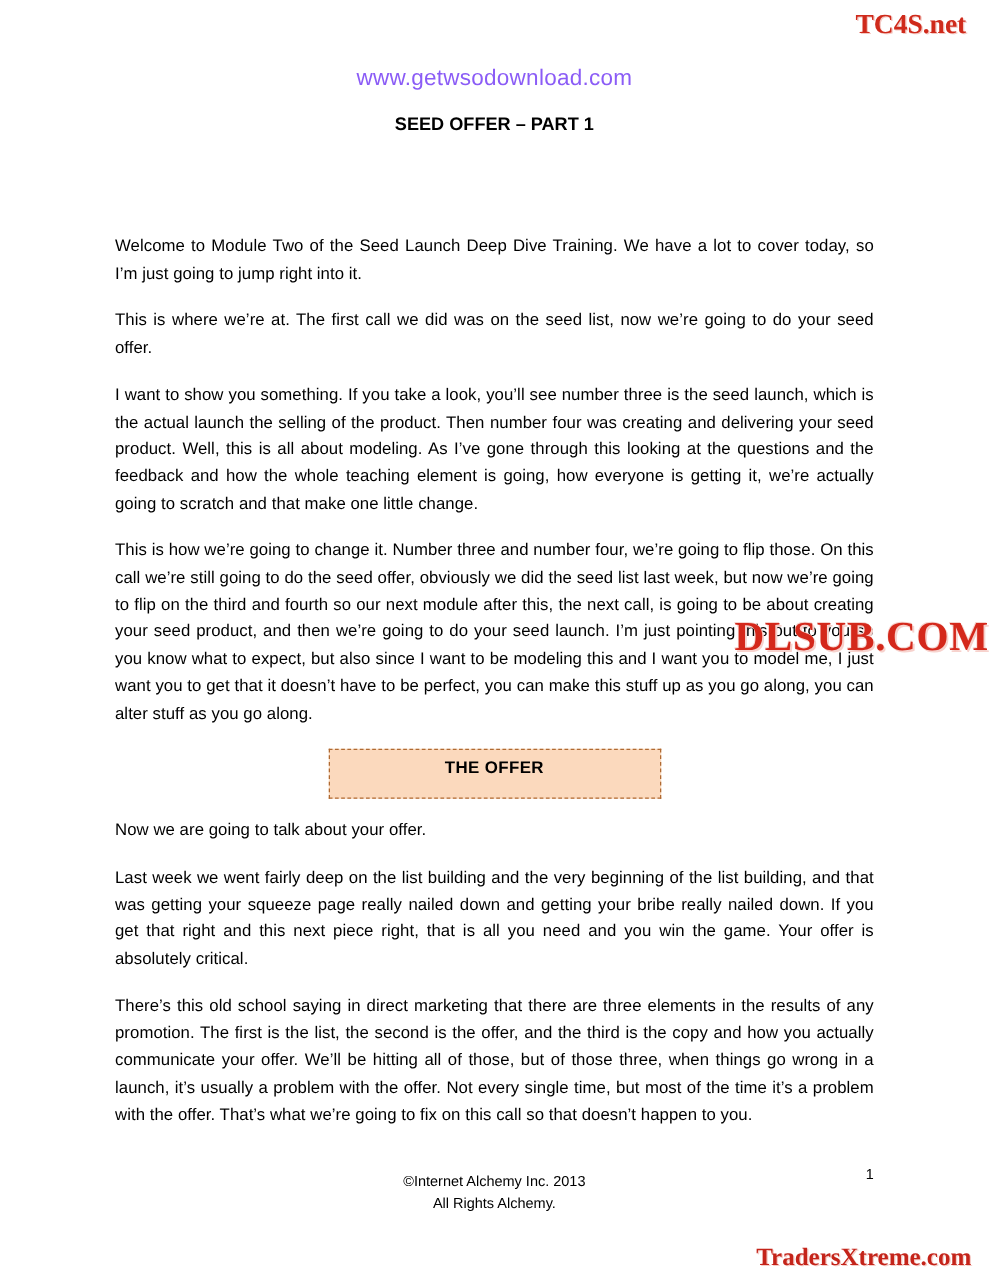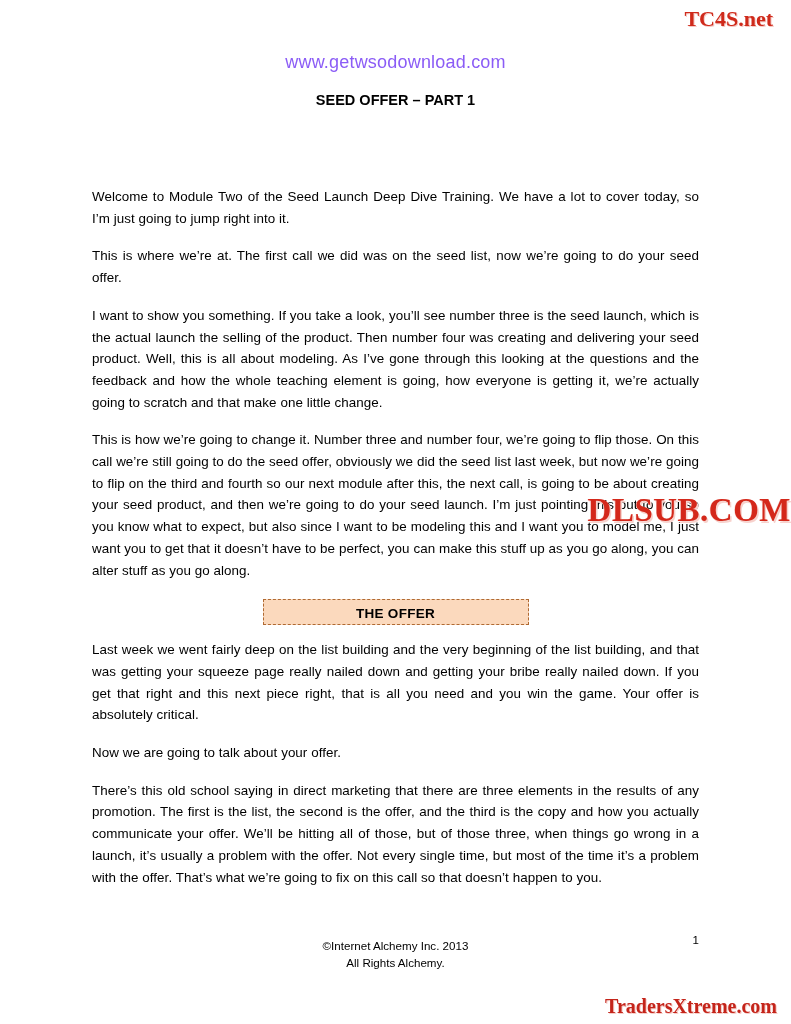--- a/index.html
+++ b/index.html
@@ -75,21 +75,21 @@
     justify-content: center;
     margin: 18px 0 14px 0;
   }
   .offer-box {
     width: 266px;
     border: 1px dashed #b06a32;
     background: #fbd9bd;
     text-align: center;
     font-weight: bold;
     font-size: 13.5px;
-    padding: 6px 0 3px 0;
+    padding: 6px 0 17px 0;
     letter-spacing: 0.3px;
   }
 
   
   .wm-center {
     position: absolute;
     left: 0;
     right: 0;
     top: 492px;
     text-align: right;
@@ -148,22 +148,22 @@
   <div class="content">
     <p class="para">Welcome to Module Two of the Seed Launch Deep Dive Training. We have a lot to cover today, so I’m just going to jump right into it.</p>
     <p class="para">This is where we’re at. The first call we did was on the seed list, now we’re going to do your seed offer.</p>
     <p class="para">I want to show you something. If you take a look, you’ll see number three is the seed launch, which is the actual launch the selling of the product. Then number four was creating and delivering your seed product. Well, this is all about modeling. As I’ve gone through this looking at the questions and the feedback and how the whole teaching element is going, how everyone is getting it, we’re actually going to scratch and that make one little change.</p>
     <p class="para">This is how we’re going to change it. Number three and number four, we’re going to flip those. On this call we’re still going to do the seed offer, obviously we did the seed list last week, but now we’re going to flip on the third and fourth so our next module after this, the next call, is going to be about creating your seed product, and then we’re going to do your seed launch. I’m just pointing this out to you so you know what to expect, but also since I want to be modeling this and I want you to model me, I just want you to get that it doesn’t have to be perfect, you can make this stuff up as you go along, you can alter stuff as you go along.</p>
 
     <div class="offer-box-wrap">
       <div class="offer-box">THE OFFER</div>
     </div>
 
+    <p class="para">Now we are going to talk about your offer.</p>
     <p class="para">Last week we went fairly deep on the list building and the very beginning of the list building, and that was getting your squeeze page really nailed down and getting your bribe really nailed down. If you get that right and this next piece right, that is all you need and you win the game. Your offer is absolutely critical.</p>
-    <p class="para">Now we are going to talk about your offer.</p>
     <p class="para">There’s this old school saying in direct marketing that there are three elements in the results of any promotion. The first is the list, the second is the offer, and the third is the copy and how you actually communicate your offer. We’ll be hitting all of those, but of those three, when things go wrong in a launch, it’s usually a problem with the offer. Not every single time, but most of the time it’s a problem with the offer. That’s what we’re going to fix on this call so that doesn’t happen to you.</p>
   </div>
 
   <div class="wm-center">
     <span>DLSUB.COM</span>
   </div>
 
   <div class="page-number">1</div>
 
   <div class="footer">

